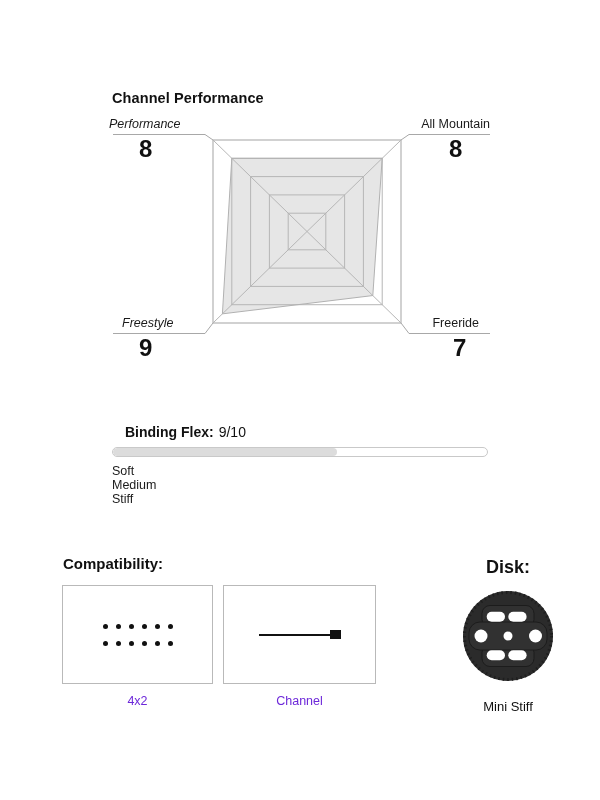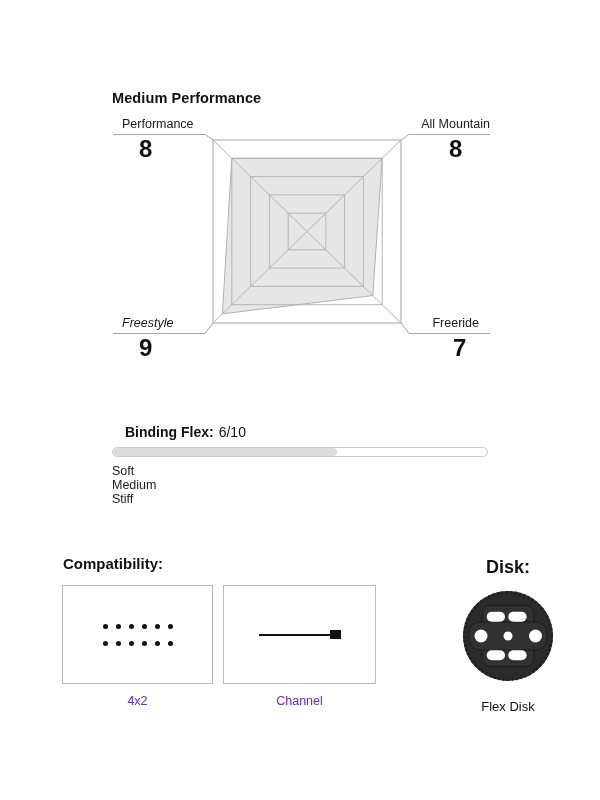--- a/index.html
+++ b/index.html
@@ -36,21 +36,21 @@
   .dot-row i{display:block;width:5px;height:5px;border-radius:50%;background:#111;}
   .channel{display:flex;align-items:center;}
   .ch-line{display:block;width:71px;height:2px;background:#111;}
   .ch-sq{display:block;width:11px;height:9px;background:#111;}
   .disk-heading{font-size:18px;font-weight:700;text-align:center;width:100px;}
   .disk-caption{font-size:13px;text-align:center;width:100px;}
 </style>
 </head>
 <body>
 
-<div class="abs section-title" style="left:112px;top:90px;">Medium Performance</div>
+<div class="abs section-title" style="left:112px;top:90px;">Channel Performance</div>
 
 <svg id="radar-svg" class="abs" style="left:100px;top:120px;" width="400" height="230" viewBox="0 0 400 230">
   <g id="g-fill">
       <polygon points="131.8,38.3 282.2,38.3 272.8,175.55 122.39999999999999,193.85000000000002" fill="#e4e4e4" fill-opacity="0.92"></polygon>
     </g>
   <g id="g-grid">
       <rect x="188.2" y="93.2" width="37.6" height="36.6" fill="none" stroke="#b6b6b6"></rect>
       <rect x="169.4" y="74.9" width="75.2" height="73.2" fill="none" stroke="#b6b6b6"></rect>
       <rect x="150.6" y="56.6" width="112.8" height="109.8" fill="none" stroke="#b6b6b6"></rect>
       <rect x="131.8" y="38.3" width="150.4" height="146.4" fill="none" stroke="#b6b6b6"></rect>
@@ -62,34 +62,34 @@
     <polyline points="13,14.5 105,14.5 113,20"></polyline>
     <polyline points="390,14.5 309,14.5 301,20"></polyline>
     <polyline points="13,213.5 105,213.5 113,203"></polyline>
     <polyline points="390,213.5 309,213.5 301,203"></polyline>
   </g>
   <g id="g-outline">
       <polygon points="131.8,38.3 282.2,38.3 272.8,175.55 122.39999999999999,193.85000000000002" fill="none" stroke="#b1b1b1"></polygon>
     </g>
 </svg>
 
-<div class="abs axis-label" style="left:122px;top:117px;">Performance</div>
+<div class="abs axis-label" style="left:109px;top:117px;font-style:italic;">Performance</div>
 <div class="abs axis-value" style="left:128px;top:135px;">8</div>
 
 <div class="abs axis-label" style="right:110px;top:117px;">All Mountain</div>
 <div class="abs axis-value" style="left:438px;top:135px;">8</div>
 
 <div class="abs axis-label" style="left:122px;top:316px;font-style:italic;">Freestyle</div>
 <div class="abs axis-value" style="left:128px;top:334px;">9</div>
 
 <div class="abs axis-label" style="right:121px;top:316px;">Freeride</div>
 <div class="abs axis-value" style="left:442px;top:334px;">7</div>
 
 <div class="abs flex-title" style="left:112px;top:424px;">
-  <span class="h-bold">Binding Flex:</span><span class="val">6/10</span>
+  <span class="h-bold">Binding Flex:</span><span class="val">9/10</span>
 </div>
 
 <div class="abs flex-bar">
   <div class="flex-fill" style="width: 60%;"></div>
 </div>
 
 <div class="abs flex-scale">
   <span>Soft</span>
   <span>Medium</span>
   <span>Stiff</span>
@@ -137,13 +137,13 @@
   <rect x="8" y="33" width="78" height="28" rx="11" fill="#313131" stroke="#1c1c1c" stroke-width="1"></rect>
   <rect x="25.7" y="22.7" width="18.3" height="10" rx="5" fill="#ffffff"></rect>
   <rect x="47.3" y="22.7" width="18.3" height="10" rx="5" fill="#ffffff"></rect>
   <rect x="25.7" y="61.3" width="18.3" height="10" rx="5" fill="#ffffff"></rect>
   <rect x="47.3" y="61.3" width="18.3" height="10" rx="5" fill="#ffffff"></rect>
   <circle cx="20" cy="47" r="6.5" fill="#ffffff"></circle>
   <circle cx="74.5" cy="47" r="6.5" fill="#ffffff"></circle>
   <circle cx="47" cy="47" r="4.5" fill="#ffffff"></circle>
 </svg>
 
-<div class="abs disk-caption" style="left:458px;top:699px;">Flex Disk</div>
+<div class="abs disk-caption" style="left:458px;top:699px;">Mini Stiff</div>
 
 </body></html>

